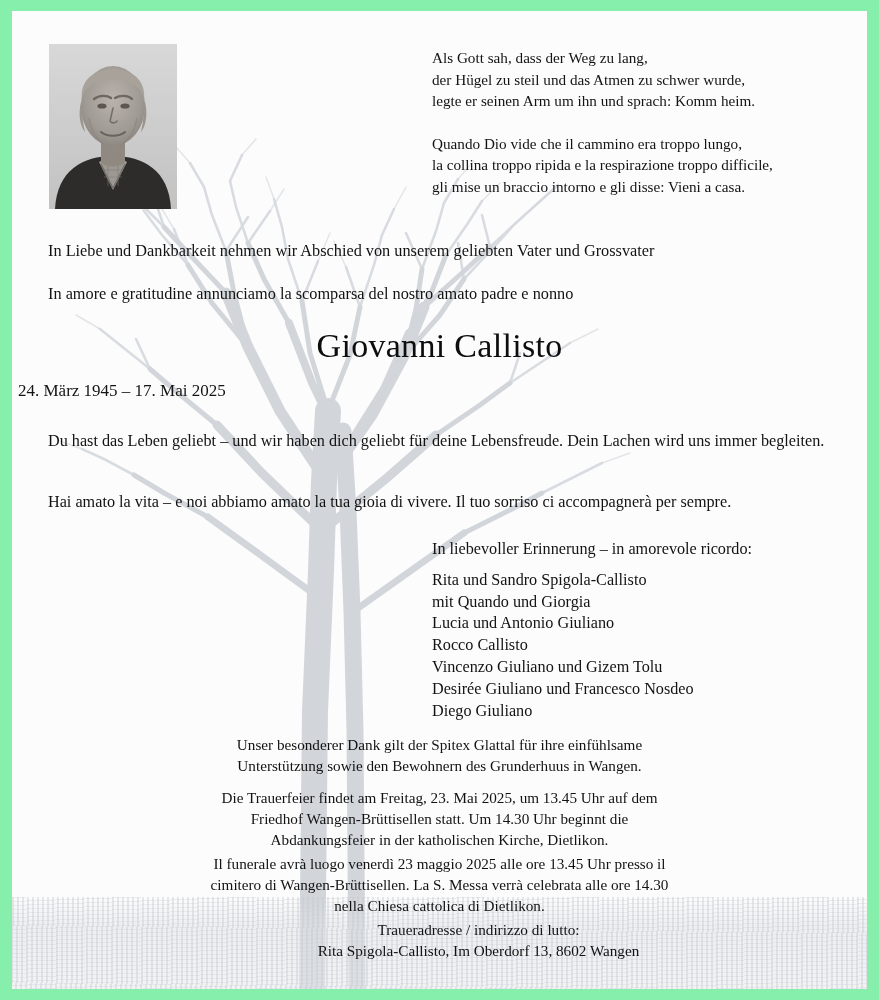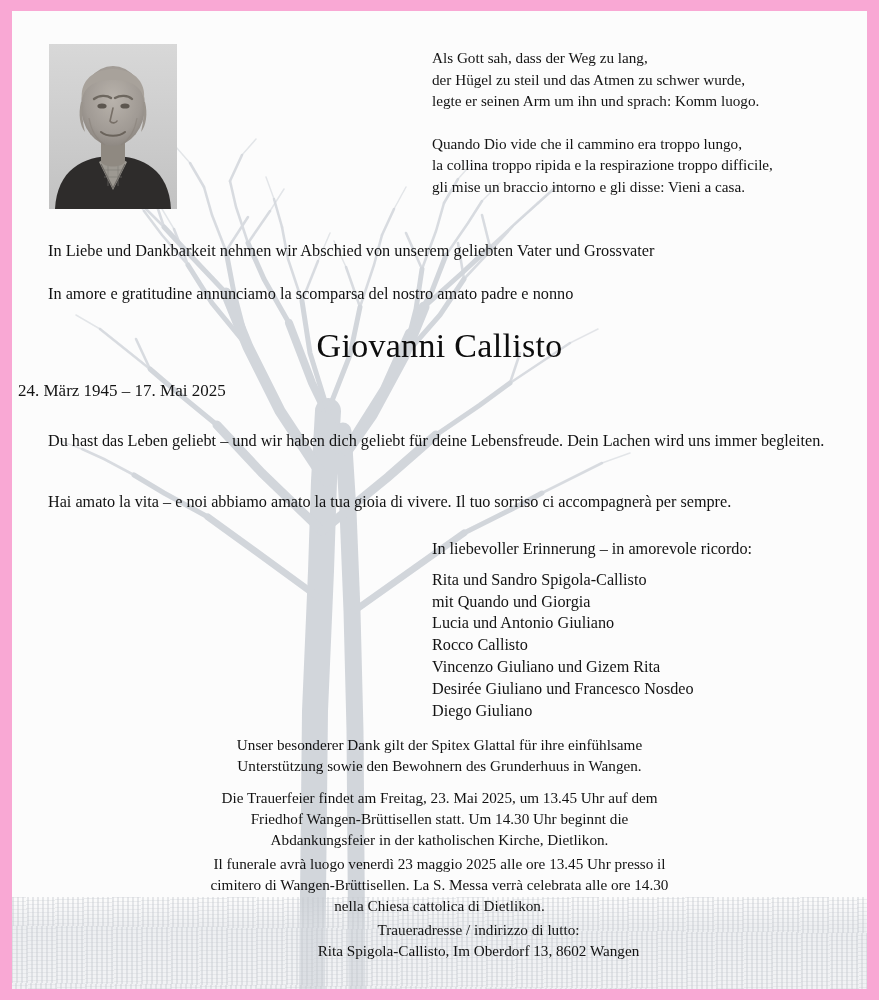--- a/index.html
+++ b/index.html
@@ -4,21 +4,21 @@
 <style>
   html, body {
     margin: 0;
     padding: 0;
     background: #ffffff;
   }
   #notice {
     position: relative;
     width: 879px;
     height: 1000px;
-    background: #f9a8d4;
+    background: #86efac;
     box-sizing: border-box;
     overflow: hidden;
     font-family: "Liberation Serif", "DejaVu Serif", serif;
   }
   .paper {
     position: absolute;
     left: 12px;
     top: 11px;
     width: 855px;
     height: 978px;
@@ -301,21 +301,21 @@
 
           <path d="M40 74 C42 86 48 96 56 101" stroke="#8b857e" stroke-width="1.2" fill="none" opacity="0.7"></path>
           <path d="M88 74 C86 86 80 96 72 101" stroke="#8b857e" stroke-width="1.2" fill="none" opacity="0.7"></path>
         </svg>
       </div>
 
       <div class="poem">
         <div class="stanza">
           <p>Als Gott sah, dass der Weg zu lang,</p>
           <p>der Hügel zu steil und das Atmen zu schwer wurde,</p>
-          <p>legte er seinen Arm um ihn und sprach: Komm luogo.</p>
+          <p>legte er seinen Arm um ihn und sprach: Komm heim.</p>
         </div>
         <div class="stanza">
           <p>Quando Dio vide che il cammino era troppo lungo,</p>
           <p>la collina troppo ripida e la respirazione troppo difficile,</p>
           <p>gli mise un braccio intorno e gli disse: Vieni a casa.</p>
         </div>
       </div>
 
       <div class="lead de">In Liebe und Dankbarkeit nehmen wir Abschied von unserem geliebten Vater und Grossvater</div>
       <div class="lead it">In amore e gratitudine annunciamo la scomparsa del nostro amato padre e nonno</div>
@@ -326,21 +326,21 @@
       <div class="tribute de">Du hast das Leben geliebt – und wir haben dich geliebt für deine Lebensfreude. Dein Lachen wird uns immer begleiten.</div>
       <div class="tribute it">Hai amato la vita – e noi abbiamo amato la tua gioia di vivere. Il tuo sorriso ci accompagnerà per sempre.</div>
 
       <div class="memory">
         <div class="memory-head">In liebevoller Erinnerung – in amorevole ricordo:</div>
         <ul class="family-list">
           <li>Rita und Sandro Spigola-Callisto</li>
           <li>mit Quando und Giorgia</li>
           <li>Lucia und Antonio Giuliano</li>
           <li>Rocco Callisto</li>
-          <li>Vincenzo Giuliano und Gizem Rita</li>
+          <li>Vincenzo Giuliano und Gizem Tolu</li>
           <li>Desirée Giuliano und Francesco Nosdeo</li>
           <li>Diego Giuliano</li>
         </ul>
       </div>
 
       <div class="block thanks">
         <p>Unser besonderer Dank gilt der Spitex Glattal für ihre einfühlsame</p>
         <p>Unterstützung sowie den Bewohnern des Grunderhuus in Wangen.</p>
       </div>
 

